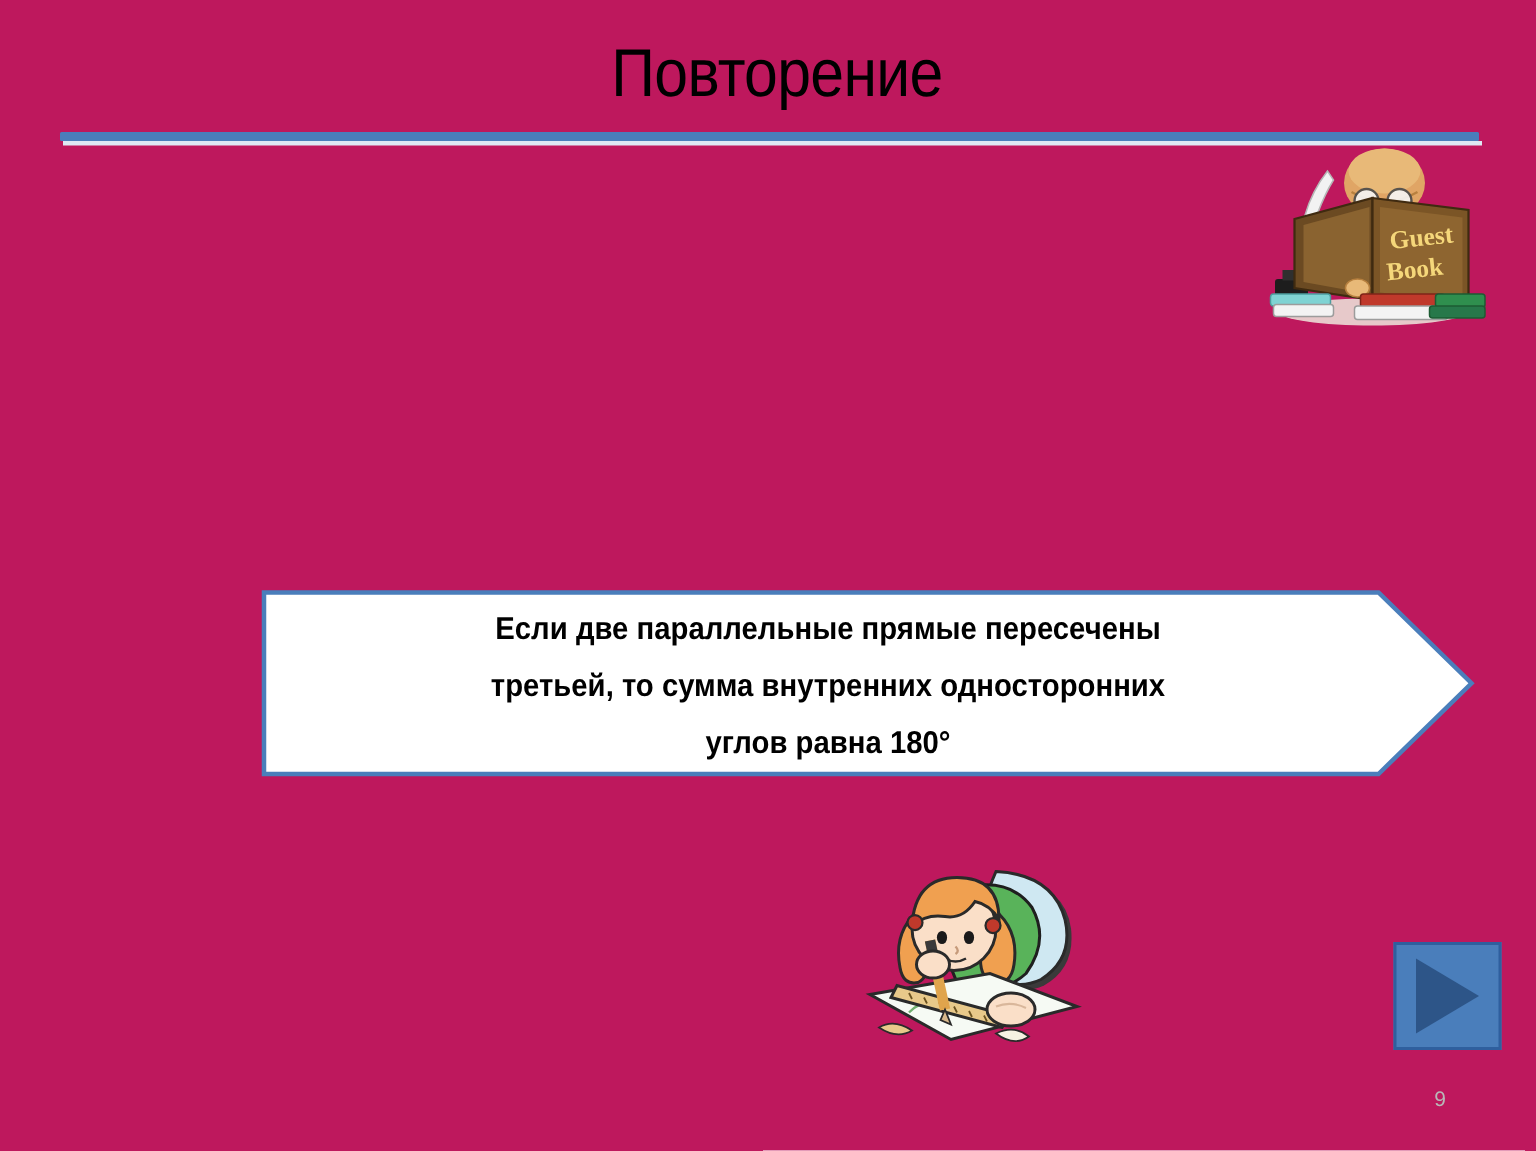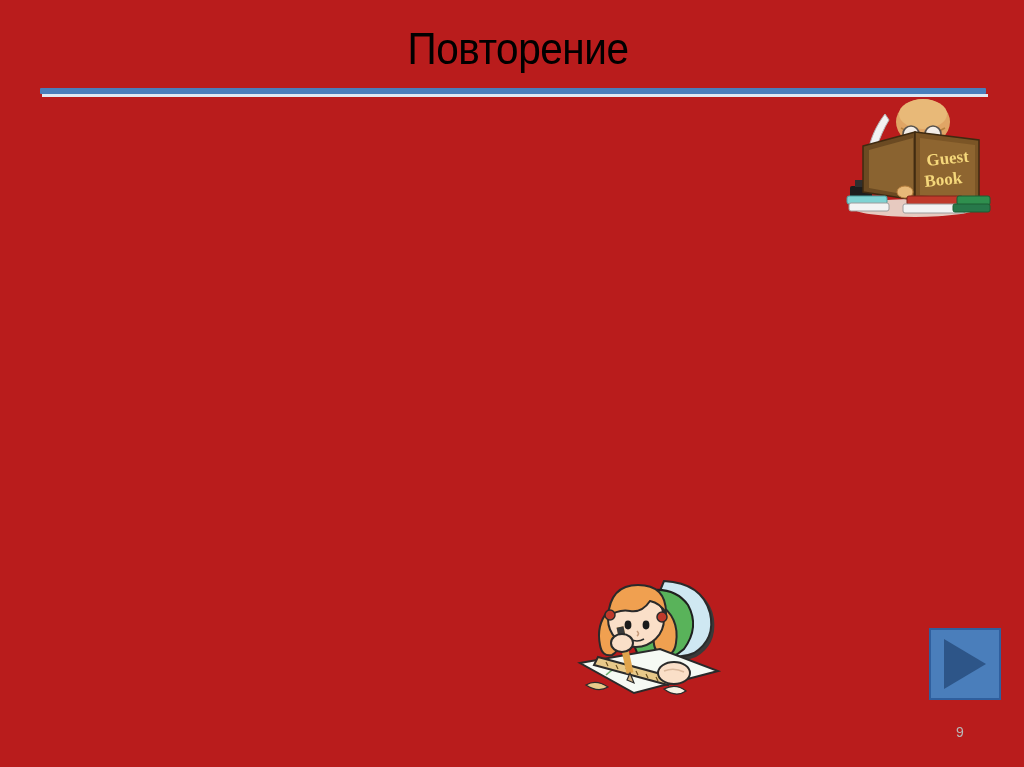--- a/index.html
+++ b/index.html
@@ -13,21 +13,21 @@
     height: 767px;
     position: relative;
     overflow: hidden;
     font-family: "Liberation Sans", "DejaVu Sans", sans-serif;
     -webkit-font-smoothing: antialiased;
   }
 
   #slide {
     position: absolute;
     inset: 0;
-    background: #b91c1c;
+    background: #be185d;
   }
 
   
   .slide-title {
     position: absolute;
     left: 48px;
     top: 18px;
     width: 940px;
     height: 62px;
     line-height: 62px;
@@ -144,20 +144,30 @@
 <body>
 
 <div id="slide">
 
   <div class="slide-title">Повторение</div>
 
   <div class="title-rule-shadow"></div>
   <div class="title-rule"></div>
 
 
+  <div class="callout" id="callout-2">
+    <svg width="810" height="125" viewBox="0 0 810 125">
+      <polygon points="2,2 745,2 807,62.5 745,123 2,123" fill="#ffffff" stroke="#4a7ebb" stroke-width="3" stroke-linejoin="miter"></polygon>
+    </svg>
+    <div class="callout-text">
+      <div>Если две параллельные прямые пересечены</div>
+      <div>третьей, то сумма внутренних односторонних</div>
+      <div>углов равна 180°</div>
+    </div>
+  </div>
 
   <div class="clipart" id="guestbook-clipart">
     <svg width="148" height="122" viewBox="0 0 148 122">
 
       <ellipse cx="70" cy="112" rx="62" ry="9" fill="#efe9dd" opacity="0.85"></ellipse>
 
       <path d="M40,18 C26,36 20,58 22,80 C28,62 34,40 44,24 Z" fill="#f2f2f2" stroke="#b6b6b6" stroke-width="1"></path>
       <path d="M24,78 L18,96" stroke="#8a8a8a" stroke-width="2" fill="none"></path>
 
       <rect x="5" y="90" width="22" height="20" rx="2" fill="#1d1d1d"></rect>

